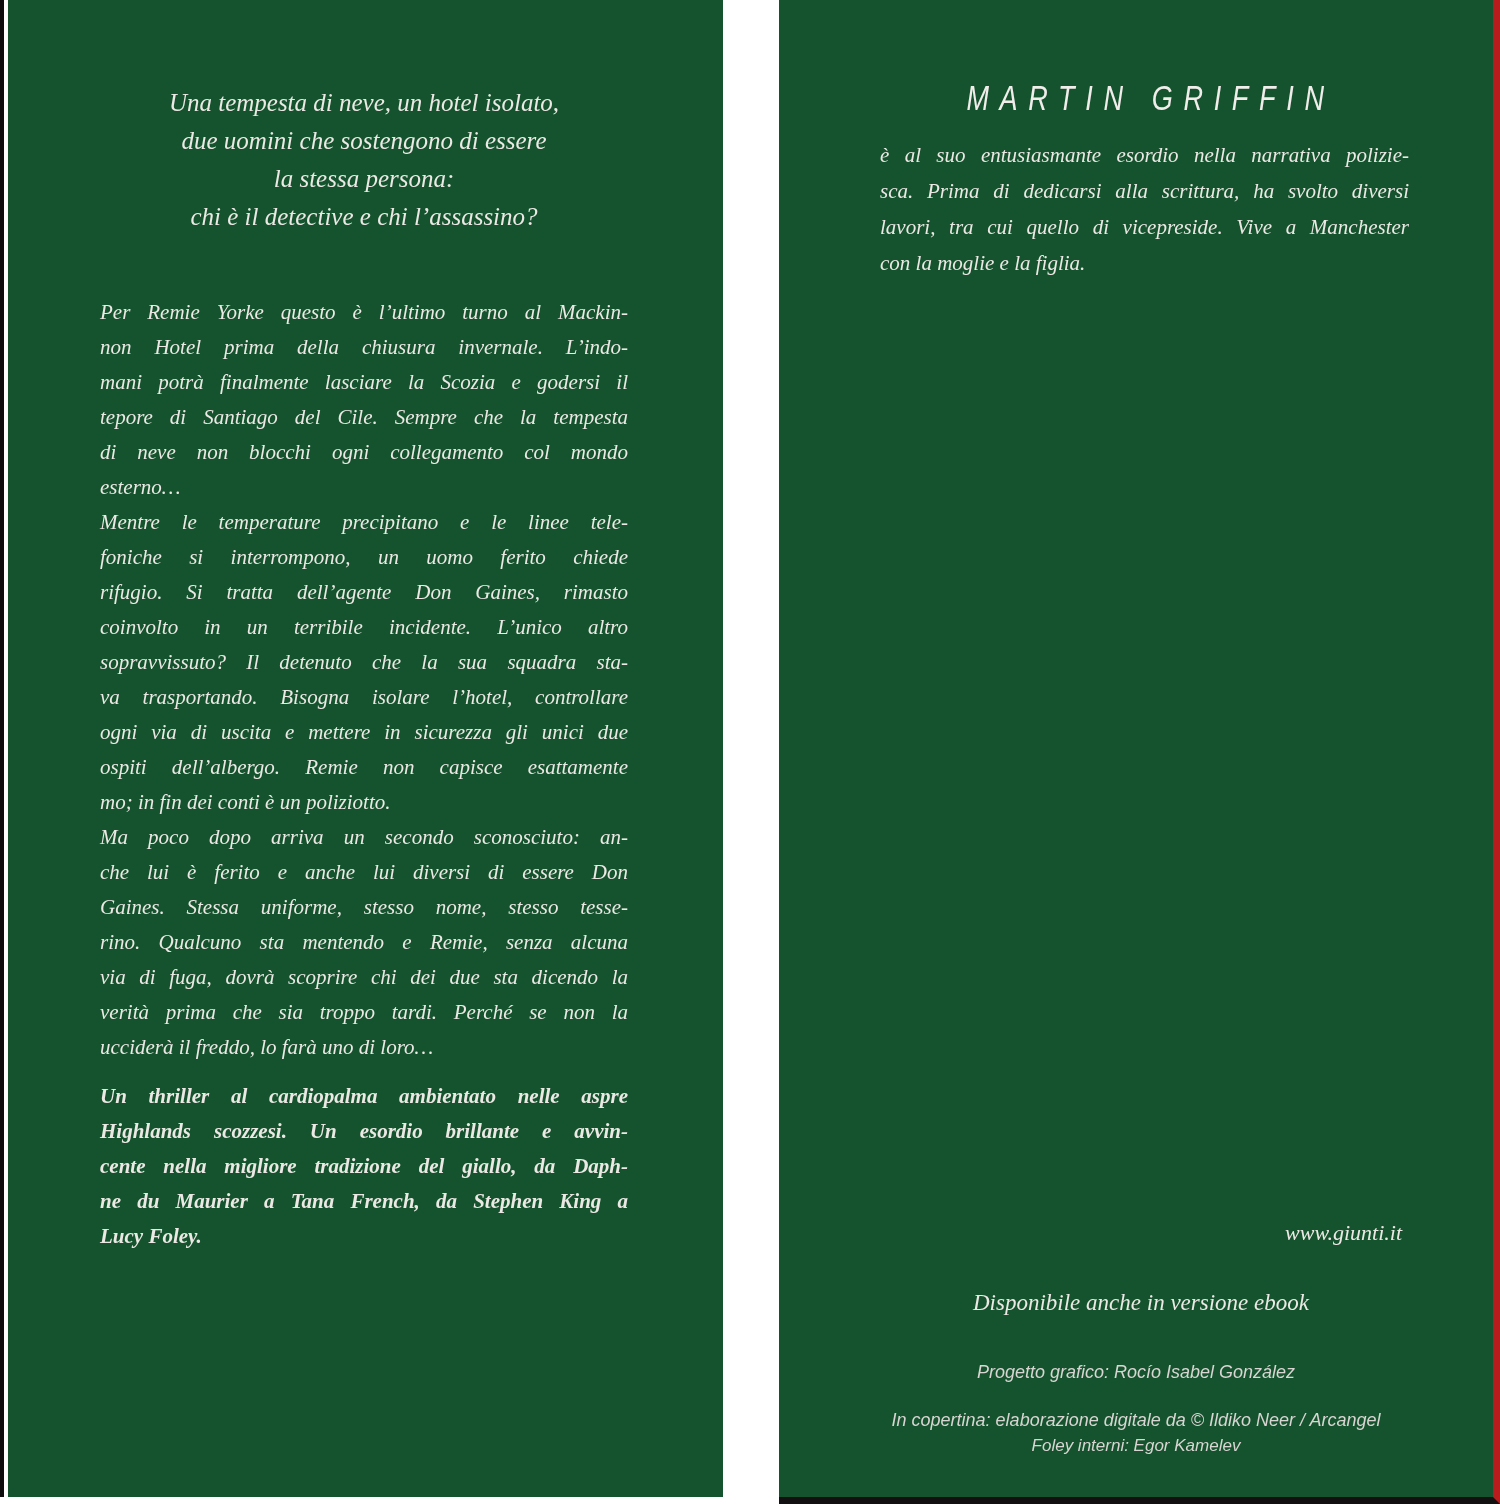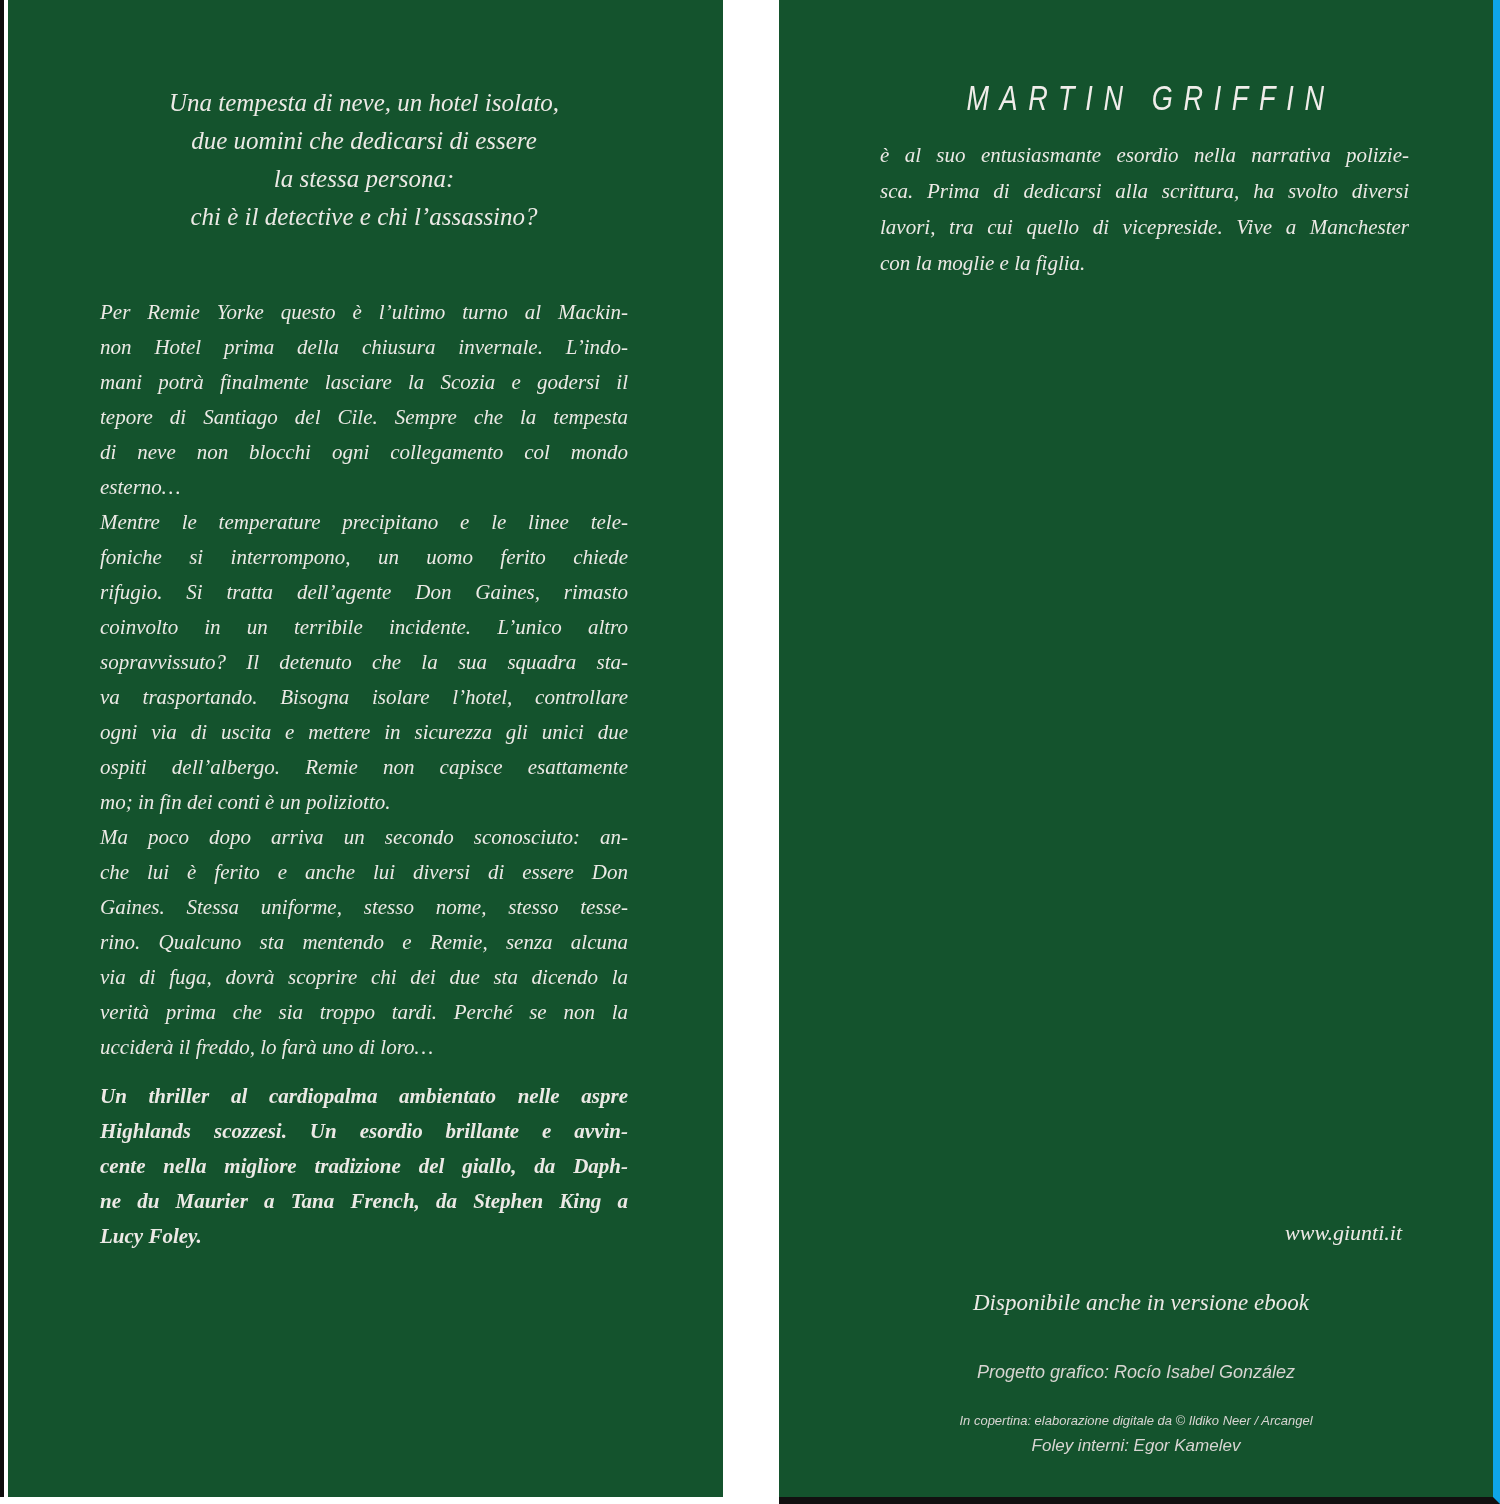--- a/index.html
+++ b/index.html
@@ -21,21 +21,21 @@
     color: #ece9e5;
     font-style: italic;
   }
   .flap-left {
     left: 8px; width: 715px; height: 1497px;
     padding: 0 95px 0 92px;
   }
   .flap-right {
     left: 779px; width: 721px; height: 1504px;
     padding: 0 84px 0 101px;
-    border-right: 7px solid #0ea5e9;
+    border-right: 7px solid #b91c1c;
     border-bottom: 7px solid #121010;
   }
   .tagline {
     margin-top: 84px;
     font-size: 25px;
     line-height: 38px;
     color: #ece9e5;
   }
   .center .line { text-align: center; }
   .justify .line { text-align: justify; text-align-last: justify; }
@@ -82,32 +82,32 @@
     position: absolute; left: 101px; right: 91px; top: 1290px;
     text-align: center; font-size: 23px;
   }
   .credits {
     position: absolute; left: 60px; right: 60px; top: 1362px;
     text-align: center;
     font-family: "Liberation Sans", sans-serif;
     color: #d8d5d2;
   }
   .credit-design { font-size: 18px; margin-bottom: 25px; }
-  .credit-cover  { font-size: 13px; line-height: 25px; }
+  .credit-cover  { font-size: 18px; line-height: 25px; }
   .credit-interior { font-size: 17px; line-height: 25px; }
 </style>
 </head>
 <body>
 
 <div class="spine-strip"></div>
 
 <div class="flap flap-left">
   <div class="tagline center">
       <div class="line">Una tempesta di neve, un hotel isolato,</div>
-      <div class="line">due uomini che dedicarsi di essere</div>
+      <div class="line">due uomini che sostengono di essere</div>
       <div class="line">la stessa persona:</div>
       <div class="line">chi è il detective e chi l’assassino?</div>
     </div>
   <div class="synopsis justify">
       <div class="para justify">
         <div class="line">Per Remie Yorke questo è l’ultimo turno al Mackin-</div>
         <div class="line">non Hotel prima della chiusura invernale. L’indo-</div>
         <div class="line">mani potrà finalmente lasciare la Scozia e godersi il</div>
         <div class="line">tepore di Santiago del Cile. Sempre che la tempesta</div>
         <div class="line">di neve non blocchi ogni collegamento col mondo</div>

